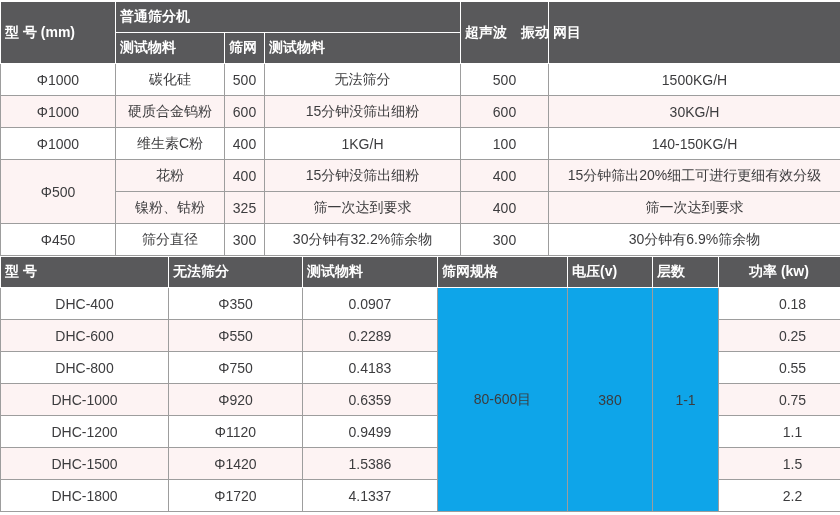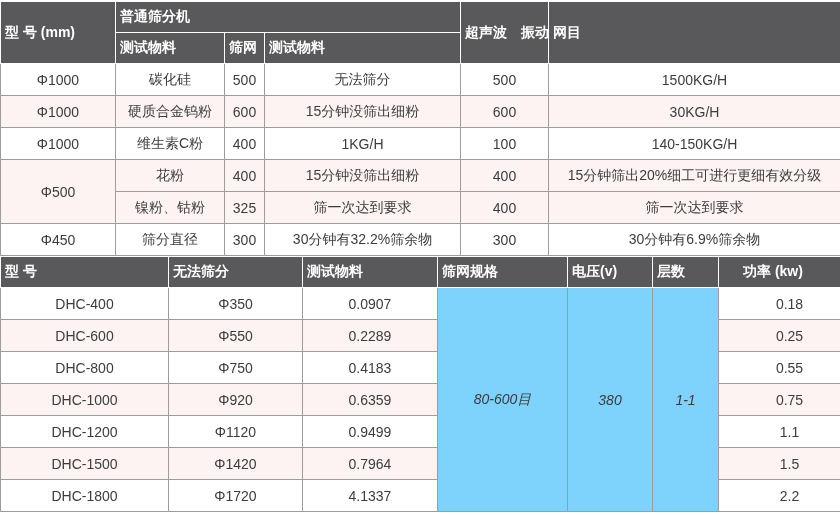--- a/index.html
+++ b/index.html
@@ -17,22 +17,22 @@
   }
   td{
     border:1px solid #9d9d9d;text-align:center;padding:0 4px;
     overflow:hidden;white-space:nowrap;background-clip:padding-box;
   }
   .tbl1 thead tr{height:31px;}
   .tbl1 tbody tr{height:32px;}
   .tbl2 thead tr{height:31px;}
   .tbl2 tbody tr{height:32px;}
   tr.shaded td{background-color:#fdf3f3;}
-  td.white-bg{background-color:#7dd3fc;font-style:italic;}
-  td.power-cell, th.power-head{padding-left:24px;margin-left:48px;}
+  td.white-bg{background-color:#0ea5e9;}
+  td.power-cell, th.power-head{padding-left:30px;margin-left:48px;}
 </style>
 </head>
 <body>
 
 <table class="tbl1">
   <colgroup>
     <col style="width:115px">
       <col style="width:109px">
       <col style="width:40px">
     <col style="width:196px">
@@ -154,21 +154,21 @@
     </tr>
     <tr>
       <td>DHC-1200</td>
       <td>Φ1120</td>
       <td>0.9499</td>
       <td class="power-cell">1.1</td>
     </tr>
     <tr class="shaded">
       <td>DHC-1500</td>
       <td>Φ1420</td>
-      <td>0.7964</td>
+      <td>1.5386</td>
       <td class="power-cell">1.5</td>
     </tr>
     <tr>
       <td>DHC-1800</td>
       <td>Φ1720</td>
       <td>4.1337</td>
       <td class="power-cell">2.2</td>
     </tr>
   </tbody>
 </table>

